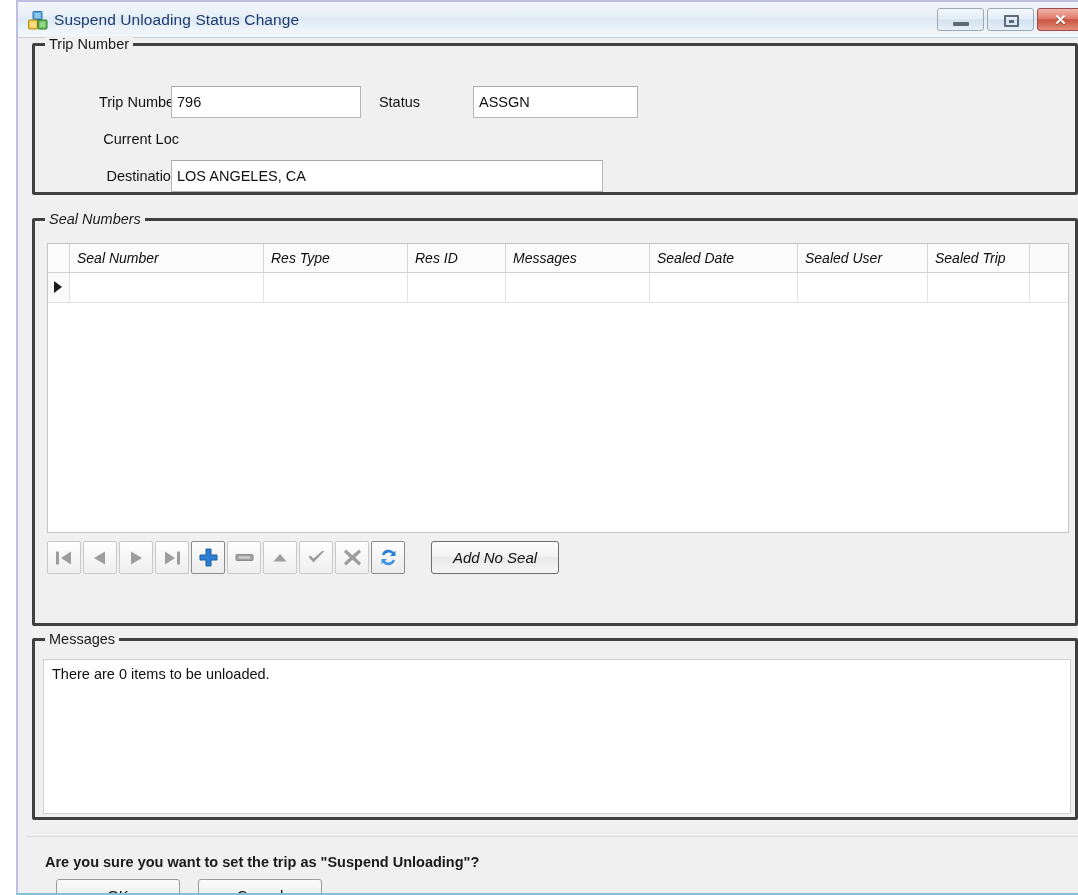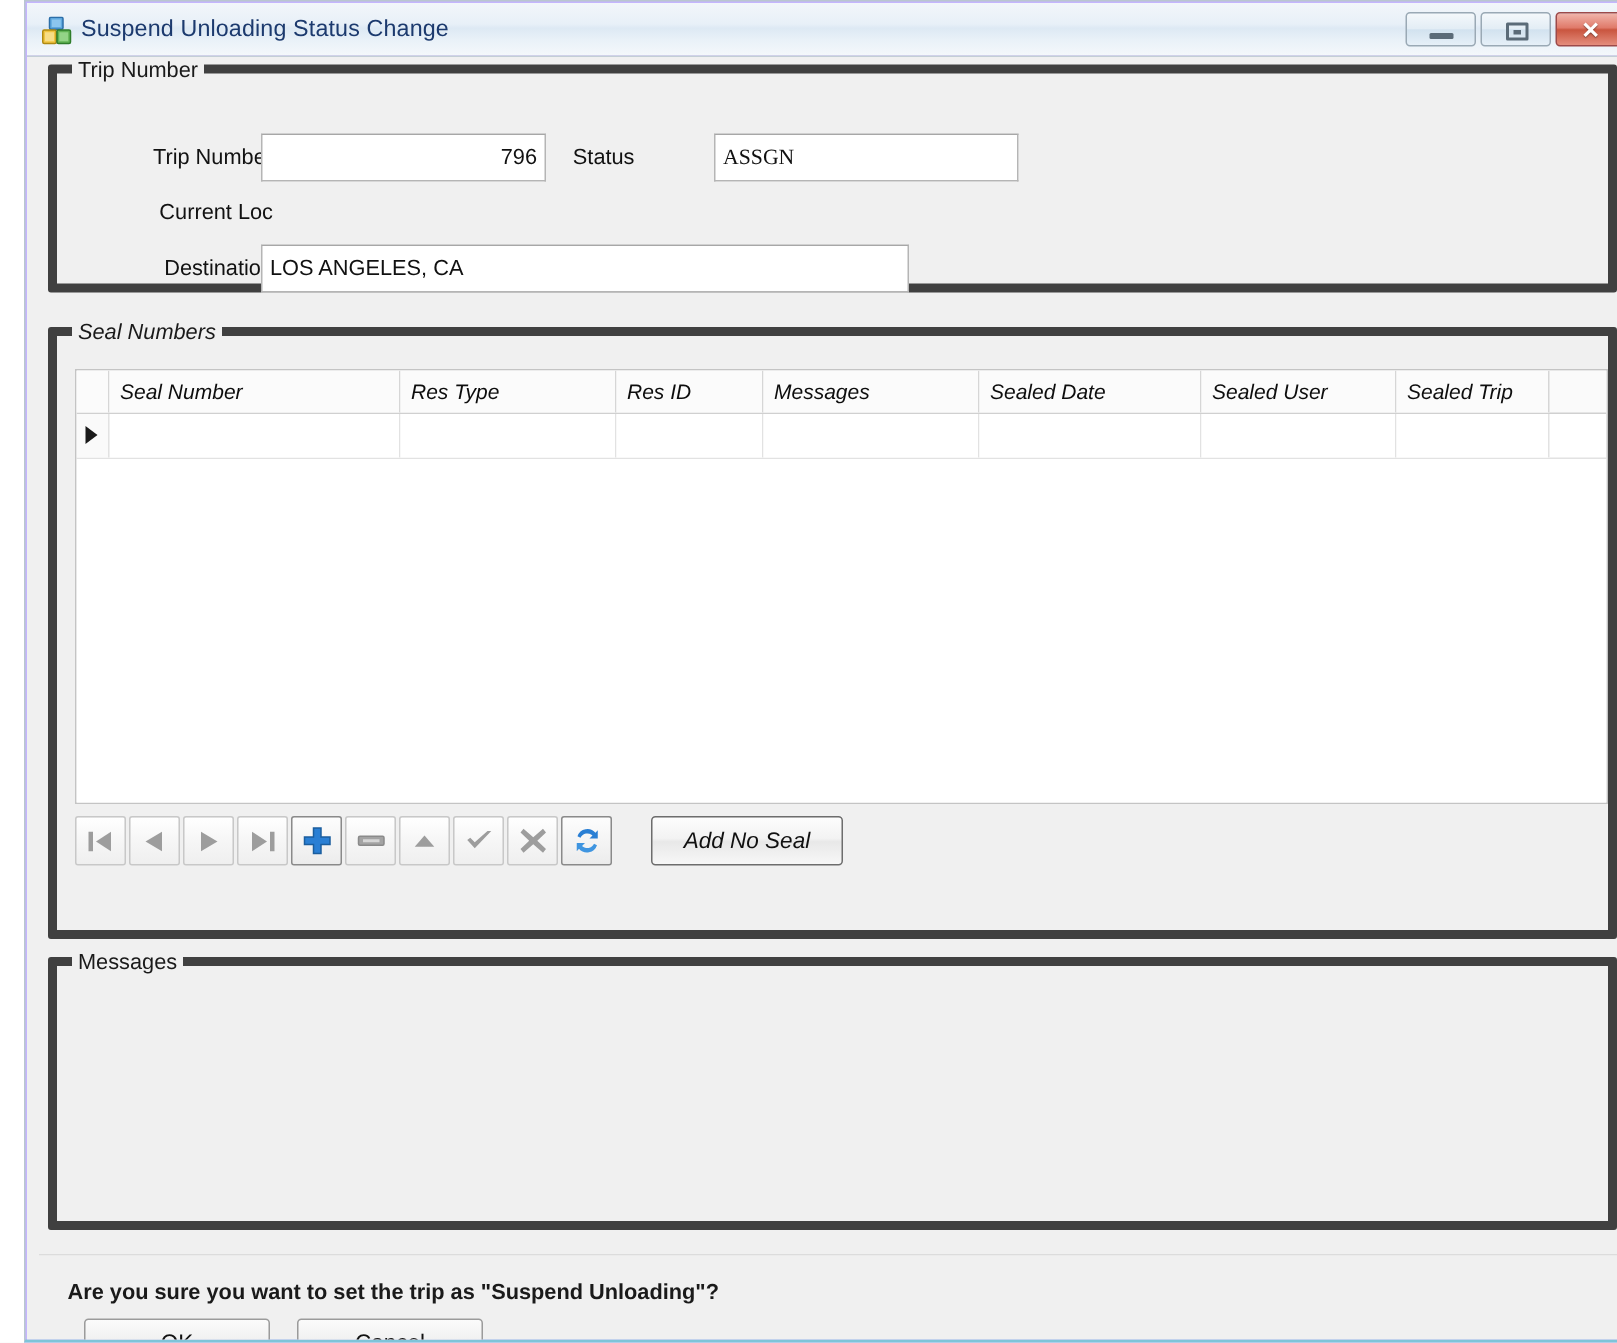--- a/index.html
+++ b/index.html
@@ -80,21 +80,21 @@
   .client {
     position: absolute;
     left: 1px; top: 37px;
     width: 1074px; height: 855px;
     background: #f0f0f0;
   }
 
   
   .group {
     position: absolute;
-    border: 6px solid #404040;
+    border: 3px solid #404040;
     border-radius: 2px;
     background: transparent;
     padding-left: 14px;
   }
   .group > .legend {
     position: absolute;
     top: -10px; left: 10px;
     padding: 0 4px;
     background: #f0f0f0;
     font-size: 14.5px;
@@ -118,21 +118,21 @@
     border: 1px solid #b5b5b5;
     border-top-color: #a7a7a7;
     font-size: 14.5px;
     color: #111111;
     padding: 2px 5px;
     display: flex;
     align-items: center;
     white-space: nowrap;
     overflow: hidden;
   }
-  .textbox.right { justify-content: flex-end; }
+  .textbox.right { }
 
   
   #grp-seal { left: 14px; top: 180px; width: 1046px; height: 408px; font-style: italic; }
 
   .grid {
     position: absolute;
     left: 12px; top: 22px;
     width: 1022px; height: 290px;
     background: #ffffff;
     border: 1px solid #c4c4c4;
@@ -297,21 +297,21 @@
 
     <div class="group" id="grp-trip">
       <span class="legend">Trip Number</span>
 
       <span class="fld-label" style="left:14px; top:48px; width:130px;">Trip Number</span>
       <div class="textbox right" style="left:136px; top:40px; width:190px; height:32px;">
         <span>796</span>
       </div>
 
       <span class="fld-label" style="left:310px; top:48px; width:75px;">Status</span>
-      <div class="textbox" style="left:438px; top:40px; width:203px; height:32px;font-family:Liberation Serif, serif;">
+      <div class="textbox" style="left:438px; top:40px; width:165px; height:32px;">
         <span>ASSGN</span>
       </div>
 
       <span class="fld-label" style="left:14px; top:85px; width:130px;">Current Loc</span>
 
       <span class="fld-label" style="left:14px; top:122px; width:130px;">Destination</span>
       <div class="textbox" style="left:136px; top:114px; width:432px; height:32px;">
         <span>LOS ANGELES, CA</span>
       </div>
     </div>
@@ -405,20 +405,23 @@
 
         <span class="sep"></span>
 
         <span style="width:6px;"></span>
         <div class="pushbtn strong" style="width:128px;">Add No Seal</div>
       </div>
     </div>
 
     <div class="group" id="grp-msg">
       <span class="legend">Messages</span>
+      <div class="msgbox">
+        <span>There are 0 items to be unloaded.</span>
+      </div>
     </div>
 
     <div class="confirm-sep"></div>
     <div class="confirm">
       <span class="confirm-text">Are you sure you want to set the trip as "Suspend Unloading"?</span>
       <div class="confirm-btns">
         <div class="pushbtn">OK</div>
         <div class="pushbtn">Cancel</div>
       </div>
     </div>

